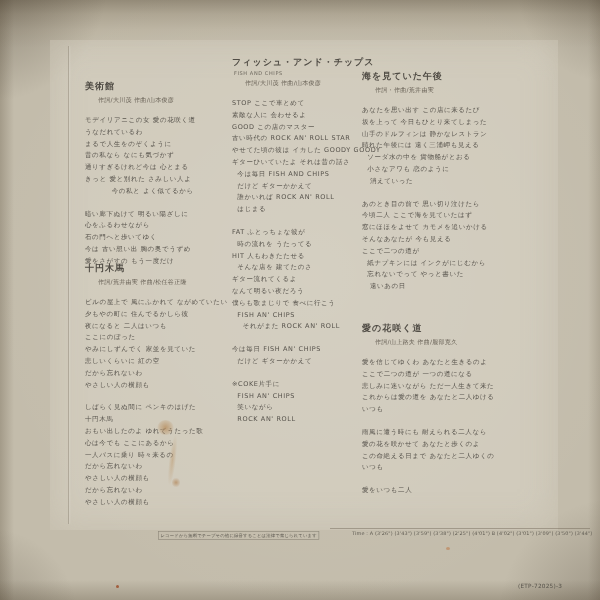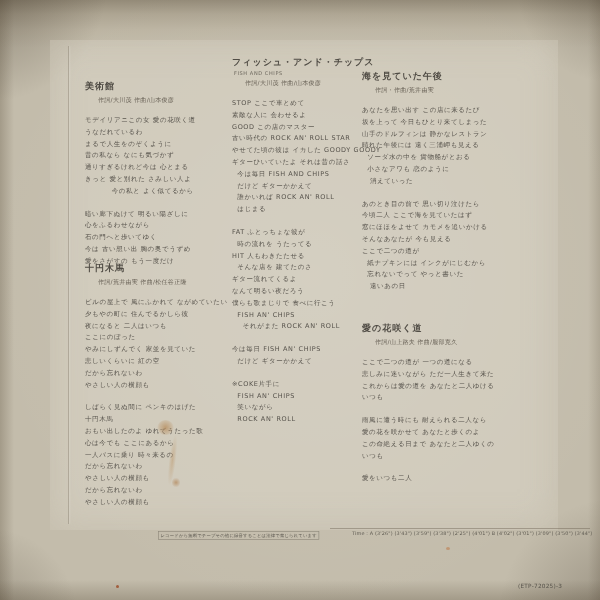--- a/index.html
+++ b/index.html
@@ -212,20 +212,21 @@
           <div class="lyric-line">ここで二つの道が</div>
           <div class="lyric-line">  紙ナプキンには インクがにじむから</div>
           <div class="lyric-line">  忘れないでって やっと書いた</div>
           <div class="lyric-line">   遠いあの日</div>
         </div>
       </div>
       <div class="song song-ai-no-hana">
         <div class="song-title">愛の花咲く道</div>
         <div class="song-credit">作詞/山上路夫 作曲/服部克久</div>
         <div class="stanza">
+          <div class="lyric-line">愛を信じてゆくわ あなたと生きるのよ</div>
           <div class="lyric-line">ここで二つの道が 一つの道になる</div>
           <div class="lyric-line">悲しみに迷いながら ただ一人生きて来た</div>
           <div class="lyric-line">これからは愛の道を あなたと二人ゆける</div>
           <div class="lyric-line">いつも</div>
         </div>
         <div class="stanza">
           <div class="lyric-line">雨風に遭う時にも 耐えられる二人なら</div>
           <div class="lyric-line">愛の花を咲かせて あなたと歩くのよ</div>
           <div class="lyric-line">この命絶える日まで あなたと二人ゆくの</div>
           <div class="lyric-line">いつも</div>

